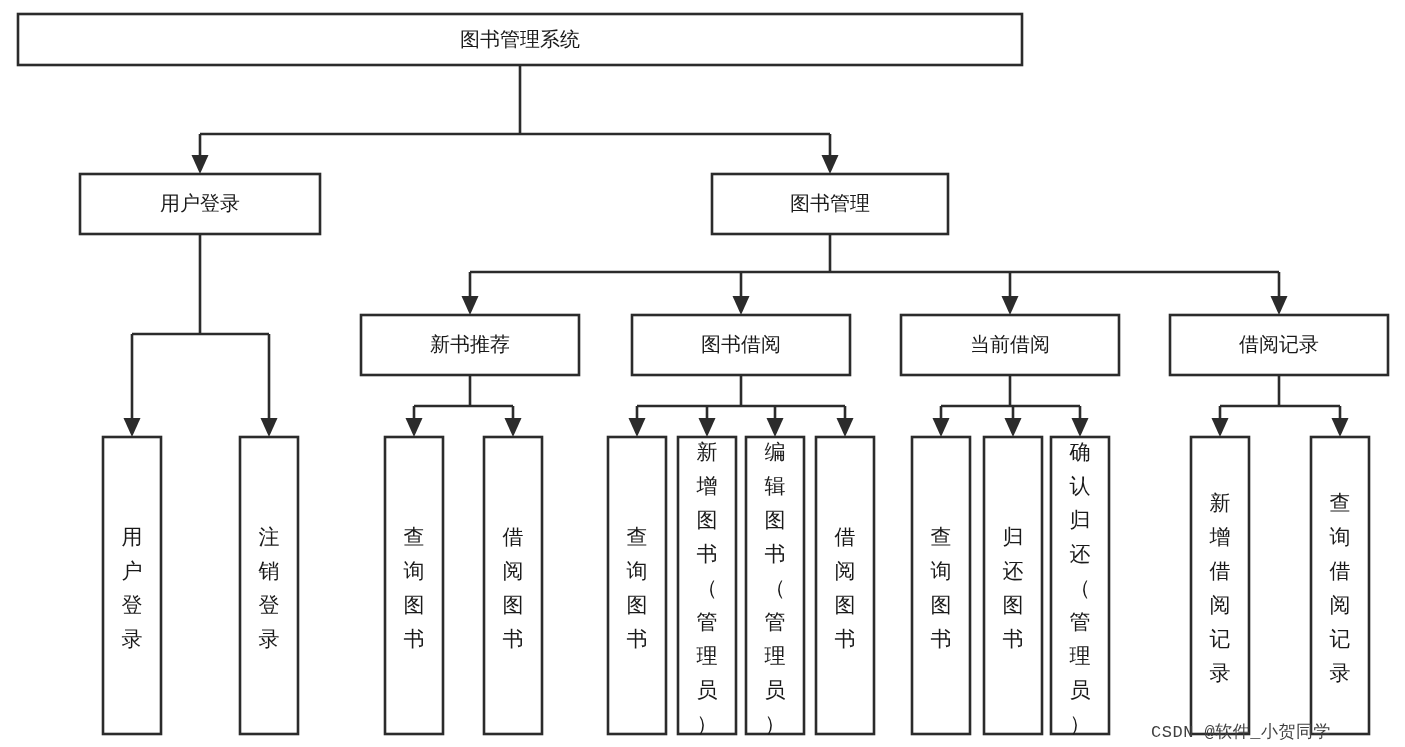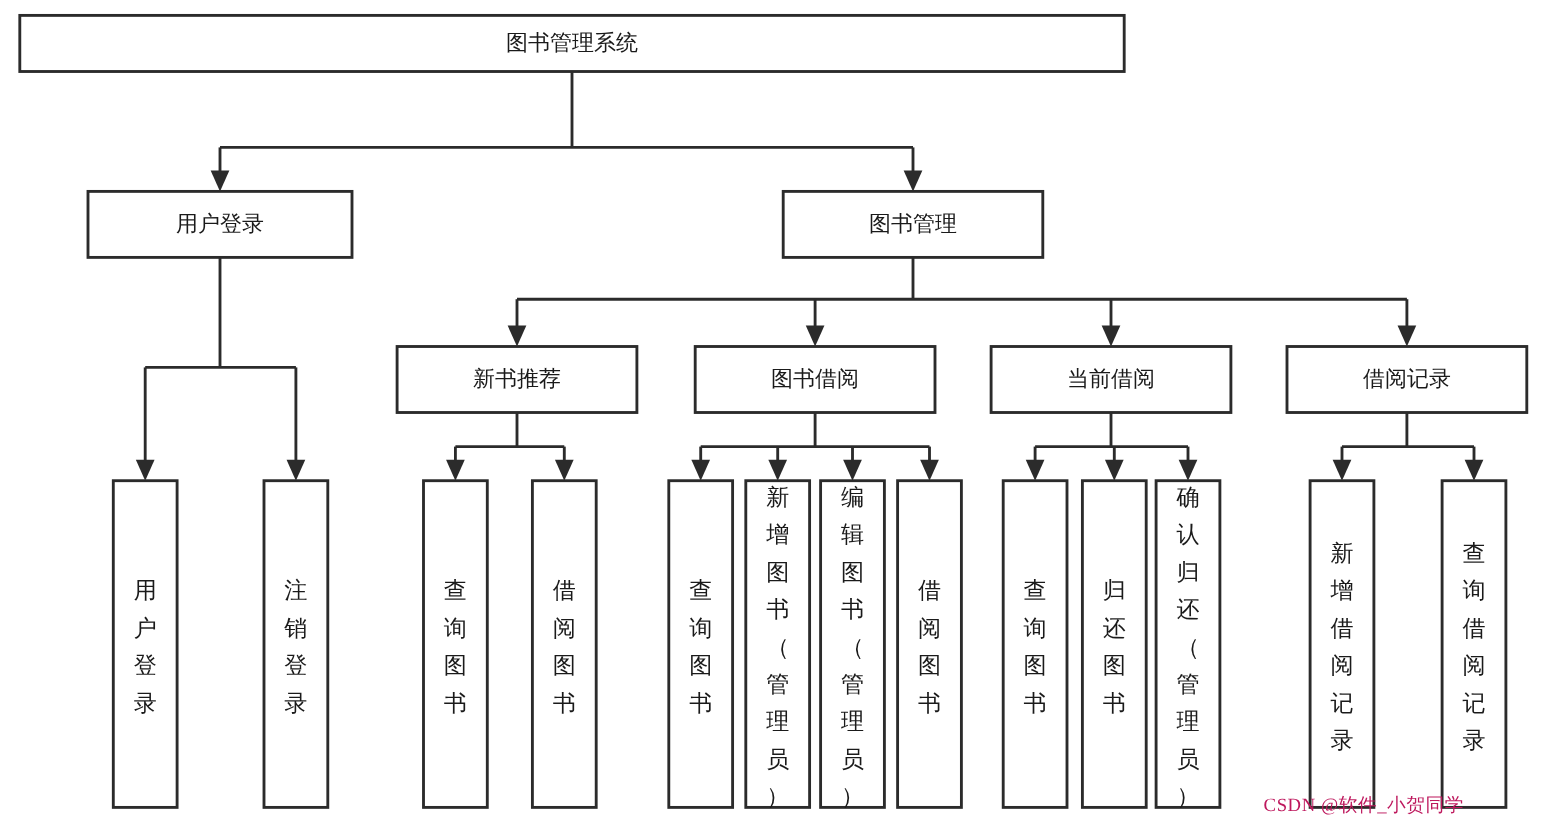--- a/index.html
+++ b/index.html
@@ -52,23 +52,23 @@
   .node-label-v {
     font-family: "Liberation Sans", "DejaVu Sans", sans-serif;
     fill: #1a1a1a;
     font-size: 21px;
     text-anchor: middle;
   }
   .watermark {
     position: absolute;
     right: 8px;
     bottom: 4px;
-    font-family: Liberation Serif, serif;
+    font-family: Liberation Mono, monospace;
     font-size: 17px;
-    color: #be185d;
+    color: #404040;
     letter-spacing: 0.5px;
     white-space: nowrap;
     user-select: none;
   }
 </style>
 </head>
 <body>
 
 <div id="diagram-root">
   <svg class="flow" viewBox="0 0 1405 747" xmlns="http://www.w3.org/2000/svg">

